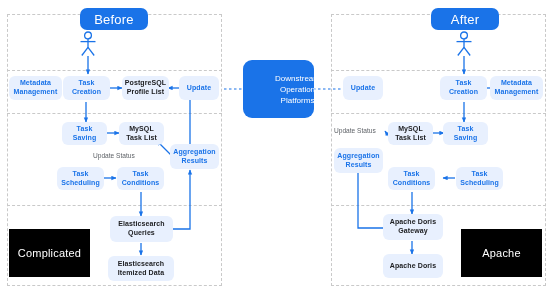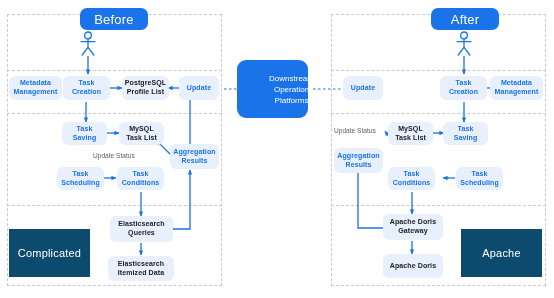--- a/index.html
+++ b/index.html
@@ -24,21 +24,21 @@
   }
   .node.dark{color:#202124;font-weight:600;}
 
   
   .badge{
     position:absolute;box-sizing:border-box;background:#1a73e8;color:#fff;
     border-radius:7px;display:flex;align-items:center;justify-content:center;
     font-size:13px;font-weight:400;letter-spacing:.2px;
   }
   .cta{
-    position:absolute;box-sizing:border-box;background:#0c4a6e;color:#fff;
+    position:absolute;box-sizing:border-box;background:#000000;color:#fff;
     display:flex;align-items:center;justify-content:center;
     font-size:11px;font-weight:400;letter-spacing:.2px;
   }
   .ctr-node{
     position:absolute;box-sizing:border-box;background:#1a73e8;color:#fff;
     border-radius:9px;display:flex;align-items:center;justify-content:center;
     text-align:center;font-size:8px;line-height:11px;font-weight:400;padding:0 4px;
   }
 
   
@@ -153,21 +153,21 @@
   <div class="caption" style="left:93px;top:152px;">Update Status</div>
 
   <div class="node" style="left:57px;top:167px;width:47px;height:23px;">Task<br>Scheduling</div>
   <div class="node" style="left:117px;top:167px;width:47px;height:23px;">Task<br>Conditions</div>
 
   <div class="node dark" style="left:110px;top:216px;width:63px;height:26px;">Elasticsearch<br>Queries</div>
   <div class="node dark" style="left:108px;top:256px;width:66px;height:25px;">Elasticsearch<br>Itemized Data</div>
 
   <div class="cta" style="left:9px;top:229px;width:81px;height:48px;">Complicated</div>
 
-  <div class="ctr-node" style="left:237px;top:60px;width:71px;height:58px;padding-left:42px;">Downstream<br>Operation<br>Platforms</div>
+  <div class="ctr-node" style="left:243px;top:60px;width:71px;height:58px;padding-left:42px;">Downstream<br>Operation<br>Platforms</div>
 
   <div class="badge" style="left:413px;top:8px;width:68px;height:22px;margin-left:18px;">After</div>
 
   <svg style="position:absolute;left:451px;top:31px;width:26px;height:26px;" viewBox="0 0 26 26">
     <circle cx="13" cy="4.4" r="3.4" fill="none" stroke="#1a73e8" stroke-width="1.3"></circle>
     <line x1="13" y1="7.9" x2="13" y2="17" stroke="#1a73e8" stroke-width="1.3"></line>
     <line x1="5.5" y1="10.6" x2="20.5" y2="10.6" stroke="#1a73e8" stroke-width="1.3"></line>
     <line x1="13" y1="16.3" x2="6.8" y2="24.5" stroke="#1a73e8" stroke-width="1.3"></line>
     <line x1="13" y1="16.3" x2="19.2" y2="24.5" stroke="#1a73e8" stroke-width="1.3"></line>
   </svg>

